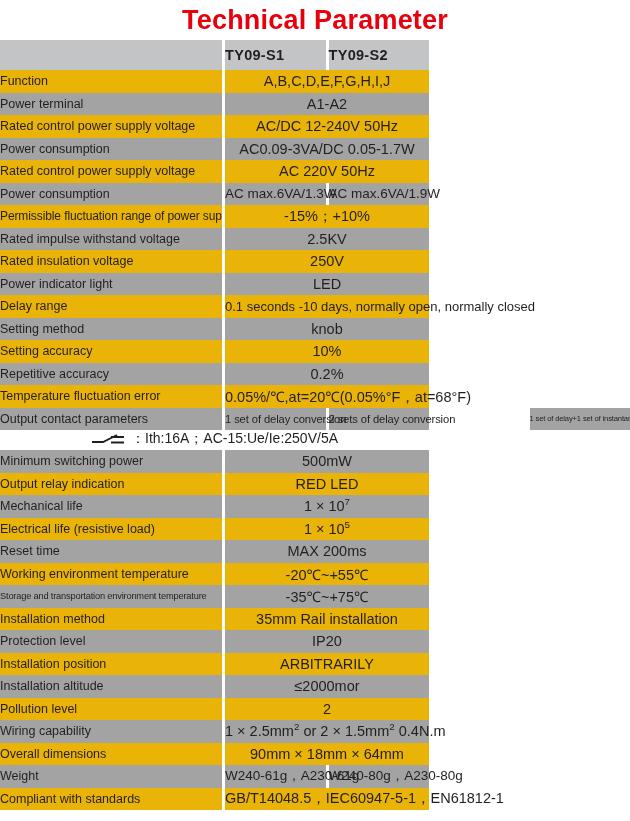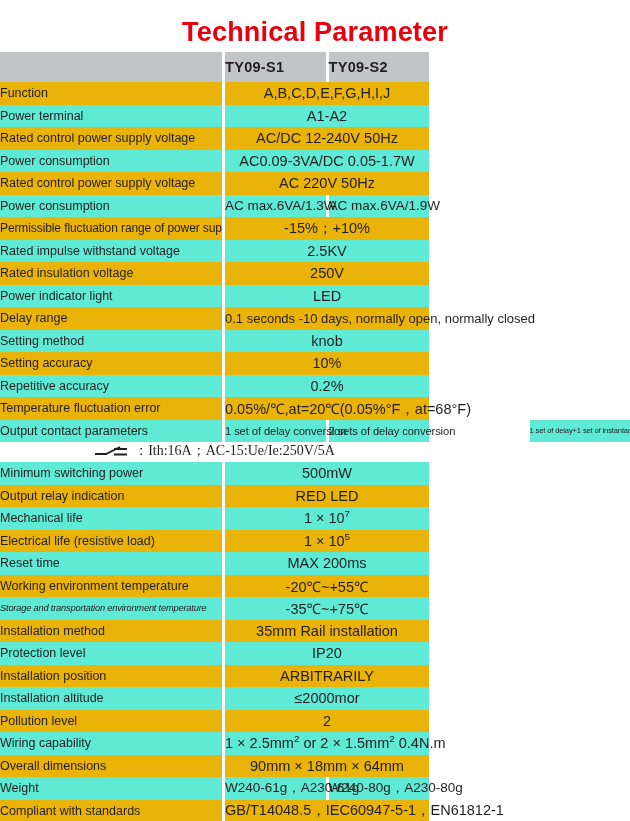--- a/index.html
+++ b/index.html
@@ -24,21 +24,21 @@
 
   
   .title {
     text-align: center;
     color: #e8000d;
     font-size: 27px;
     font-weight: bold;
     letter-spacing: 0.2px;
     line-height: 36px;
     height: 38px;
-    padding-top: 14px;
+    padding-top: 2px;
     font-family: "Liberation Sans", sans-serif;
   }
 
   
   .spec-table {
     width: 630px;
     border-collapse: collapse;
     table-layout: fixed;
   }
   .spec-table td {
@@ -56,34 +56,34 @@
   .hdr-cell {
     background: #c3c4c6;
     text-align: left;
     font-size: 14.5px;
     font-weight: bold;
     color: #231f20;
     letter-spacing: 0.3px;
   }
 
   
-  .row-alt .lbl, .row-alt .val, .row-alt .sub { background: #5eead4; }
+  .row-alt .lbl, .row-alt .val, .row-alt .sub { background: #a3a3a3; }
   .row-white .lbl, .row-white .val, .row-white .sub { background: #eab308; }
 
   .lbl {
     width: 222px;
     font-size: 12.5px;
     color: #231f20;
     padding-left: 9px;
     box-sizing: border-box;
     white-space: nowrap;
     overflow: hidden;
   }
   .lbl.sm { font-size: 12px; letter-spacing: -0.1px; }
-  .lbl.xs { font-size: 9.3px;  letter-spacing: -0.2px; font-style: italic; }
+  .lbl.xs { font-size: 9.3px;  letter-spacing: -0.2px; }
 
   .gap { width: 3px; background: #ffffff !important; }
 
   .val {
     text-align: center;
     font-size: 13.5px;
     color: #231f20;
     white-space: nowrap;
     margin-left: 6px;
   }
@@ -98,21 +98,21 @@
     font-size: 13.5px;
     white-space: nowrap;
   }
 
   .subcell-sm { font-size: 11.2px; letter-spacing: -0.1px; }
   .subcell-xs { font-size: 7.6px;  letter-spacing: -0.15px; }
 
   sup { font-size: 0.68em; vertical-align: super; line-height: 0; }
 
   
-  .sym-row td { height: 16px; font-family: Liberation Serif, serif; }
+  .sym-row td { height: 16px; }
   .sym-wrap {
     display: inline-flex;
     align-items: center;
     justify-content: center;
     gap: 6px;
     font-size: 14px;
   }
   .contact-svg { display: block; }
 </style>
 </head>

